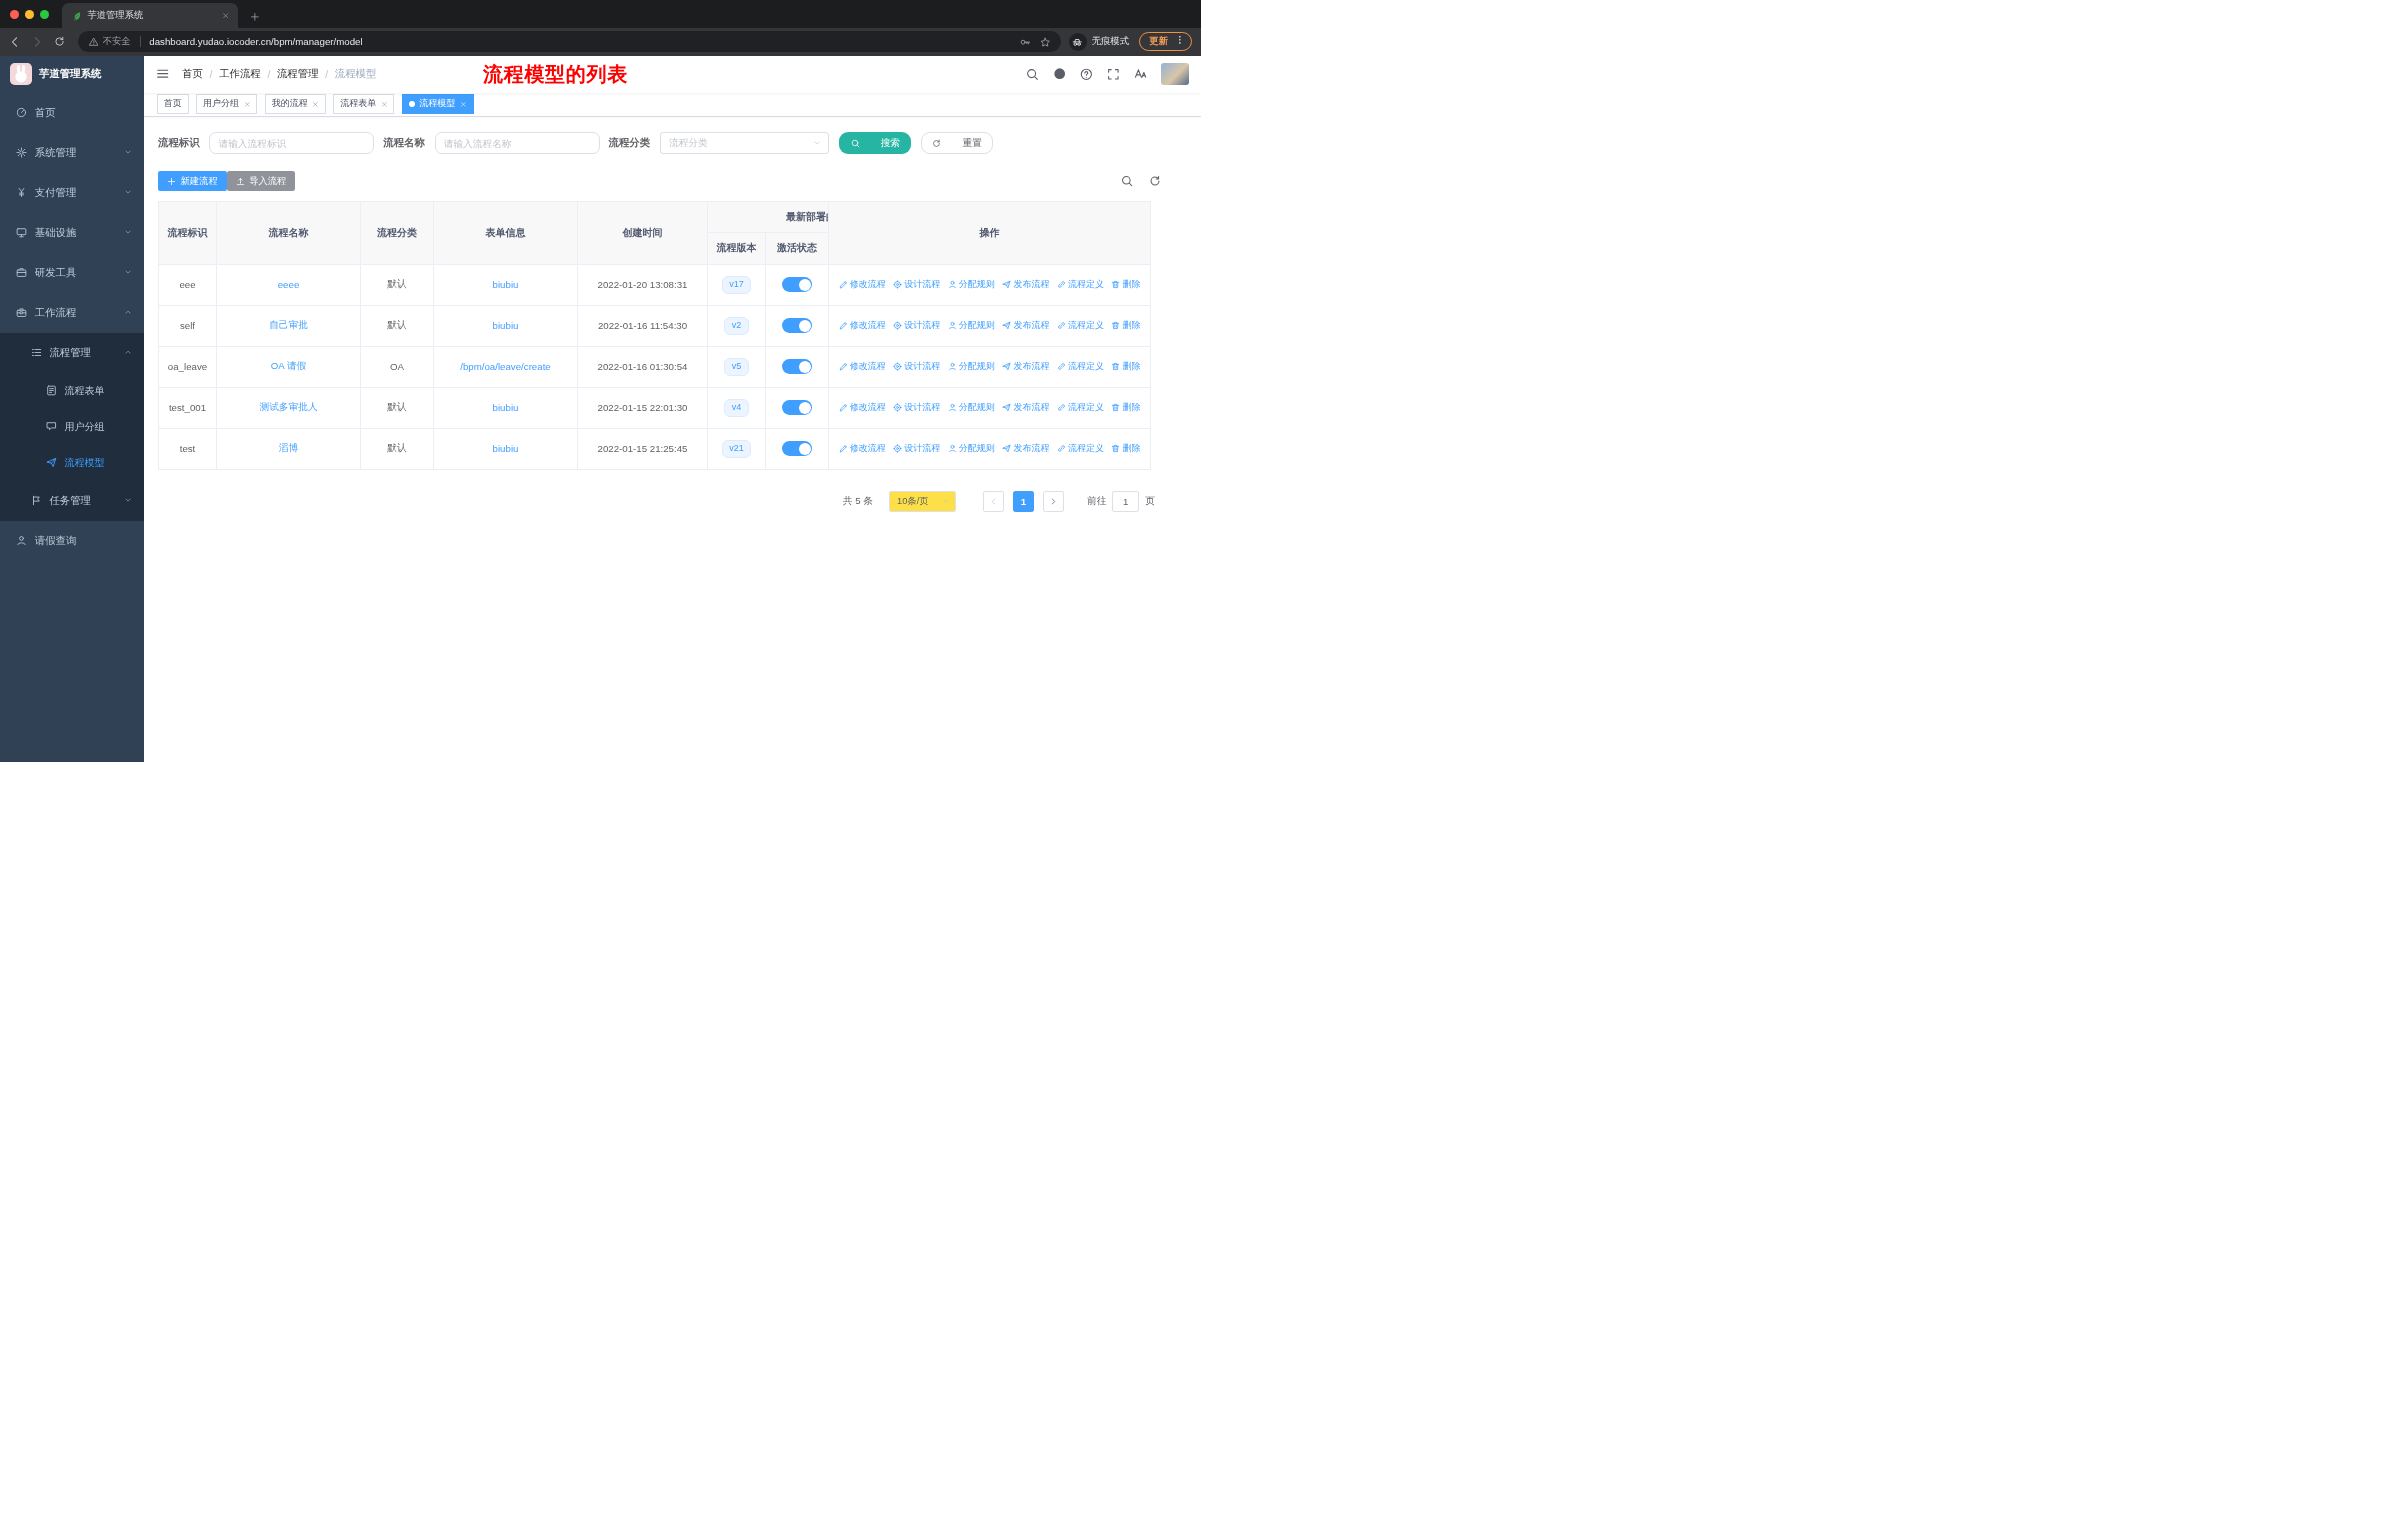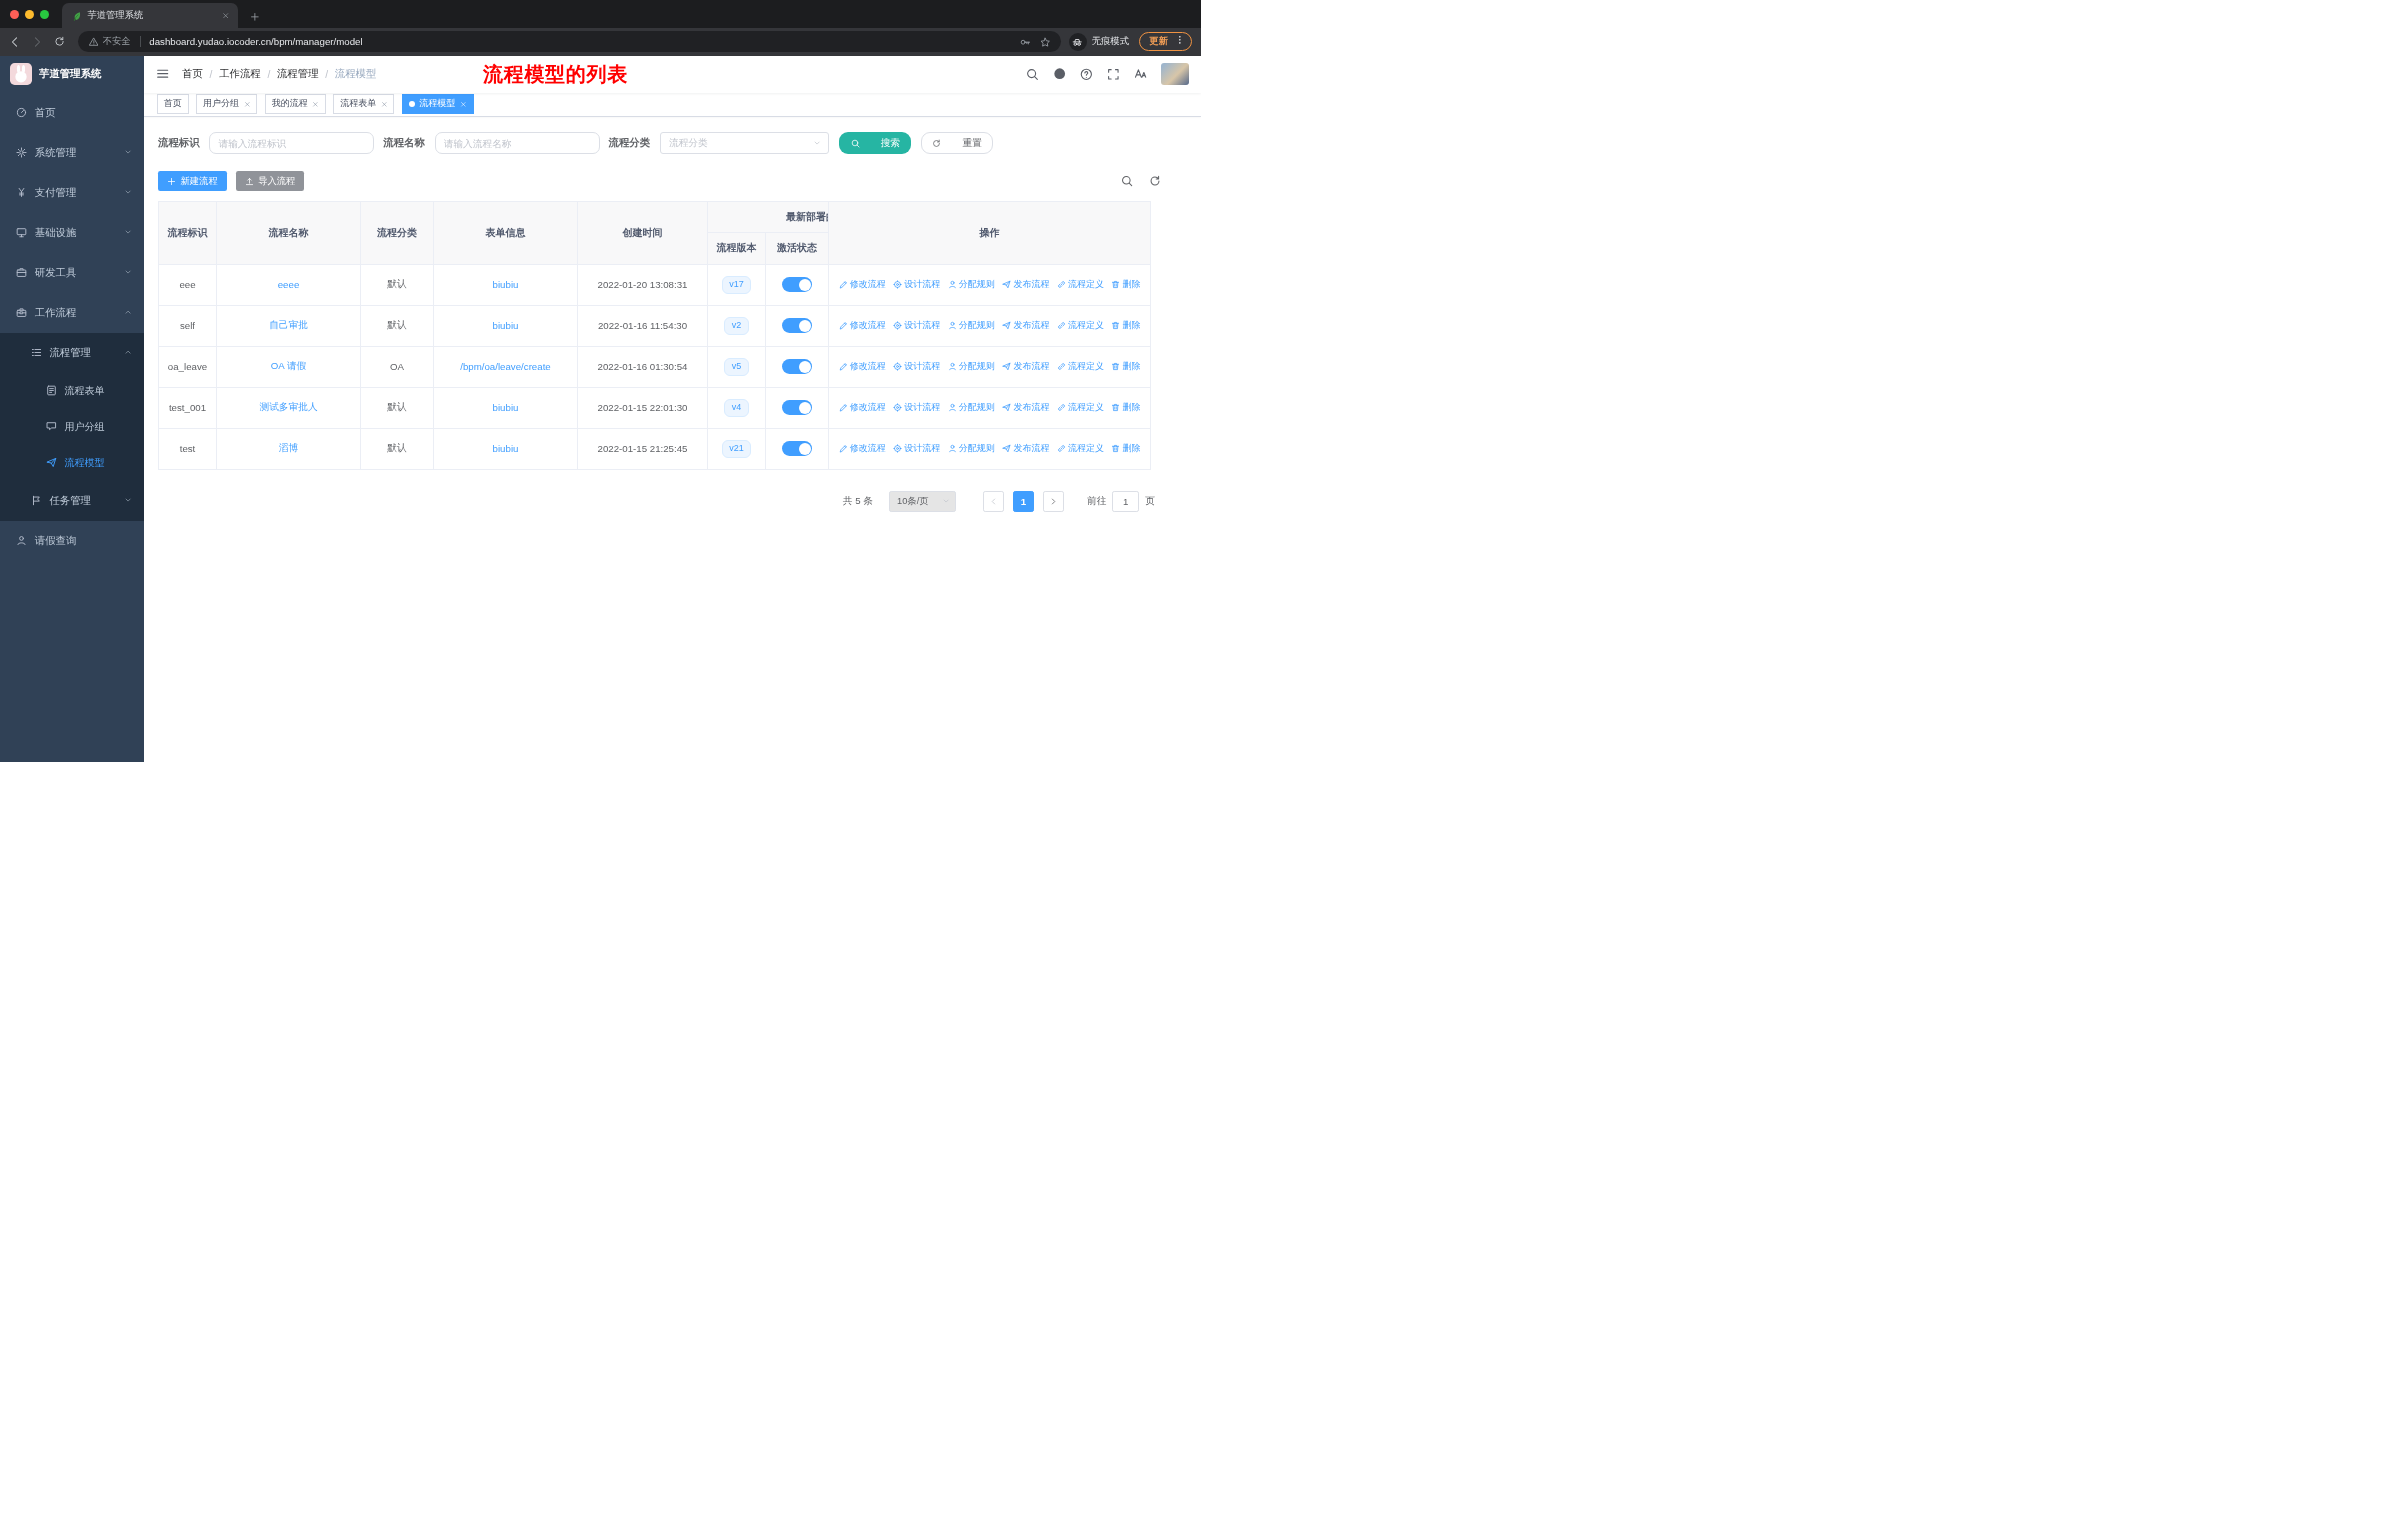--- a/index.html
+++ b/index.html
@@ -75,21 +75,21 @@
   .f-label{font-size:10.4px;font-weight:bold;color:#606266;margin-right:9.7px;white-space:nowrap;}
   .f-input{width:165px;height:22px;border:0.7px solid #dcdfe6;border-radius:7px;padding:0 8.2px;font-size:9.7px;color:#606266;background:#fff;outline:none;}
   .f-input::placeholder{color:#c0c4cc;}
   .f-select{width:169px;height:22px;border:0.7px solid #dcdfe6;border-radius:3px;padding:0 6.7px 0 8.2px;display:flex;align-items:center;justify-content:space-between;color:#c0c4cc;font-size:9.7px;background:#fff;cursor:pointer;}
   .btn{display:inline-flex;align-items:center;gap:21px;height:22px;padding:0 10.4px;border-radius:9px;font-size:9.7px;cursor:pointer;border:0.7px solid transparent;white-space:nowrap;}
   .btn-search{background:var(--teal);color:#fff;margin-left:1.5px;}
   .btn-reset{background:#fff;color:#606266;border-color:#dcdfe6;margin-left:9.7px;}
   .toolbar{display:flex;align-items:center;margin-top:17px;}
   .btn-sm{height:20px;padding:0 9px;border-radius:2.2px;font-size:9.3px;display:inline-flex;align-items:center;gap:4.5px;color:#fff;cursor:pointer;white-space:nowrap;}
   .btn-create{background:var(--primary);}
-  .btn-import{background:#909399;margin-left:9px;}
+  .btn-import{background:#909399;}
   .tool-icons{margin-left:auto;display:flex;align-items:center;gap:16.4px;color:#606266;}
   .tool-icons .icon{cursor:pointer;}
 
   .table-wrap{margin-top:9.7px;position:relative;}
   table{border-collapse:collapse;table-layout:fixed;width:992px;}
   th,td{border:0.7px solid #ebeef5;font-size:9.7px;color:#606266;text-align:center;padding:0 4.5px;overflow:hidden;}
   thead th{background:#f8f8f9;color:#515a6e;font-weight:bold;height:31px;font-size:10px;position:relative;}
   thead tr.sub-head th{height:32px;}
   tbody td{height:41px;background:#fff;}
   th.group-cell{padding:0;}
@@ -98,21 +98,21 @@
   thead th.col-ops{background:#f8f8f9;}
   a.cell-link{color:var(--link);text-decoration:none;cursor:pointer;}
   .vtag{display:inline-block;padding:1.5px 6.7px;font-size:9px;color:var(--primary);background:#ecf5ff;border:0.7px solid #d9ecff;border-radius:6px;line-height:1.4;}
   .switch{width:30px;height:15px;border-radius:7.4px;background:var(--primary);position:relative;display:inline-block;vertical-align:middle;cursor:pointer;}
   .switch .knob{position:absolute;top:1.5px;right:1.5px;width:12px;height:12px;border-radius:50%;background:#fff;}
   .ops-cell{white-space:nowrap;}
   a.op{color:var(--link);font-size:9px;text-decoration:none;display:inline-flex;align-items:center;gap:2.2px;margin:0 3.7px;cursor:pointer;}
 
   .pagination{display:flex;align-items:center;justify-content:flex-end;margin-top:21px;font-size:9.7px;color:#606266;}
   .pg-total{font-weight:400;}
-  .pg-size{width:67px;height:21px;border:0.7px solid #dcdfe6;border-radius:2.2px;display:flex;align-items:center;justify-content:space-between;padding:0 5.2px 0 6.7px;margin:0 22px 0 16.4px;color:#606266;font-size:9.3px;cursor:pointer;background:#e5e5e5;}
+  .pg-size{width:67px;height:21px;border:0.7px solid #dcdfe6;border-radius:2.2px;display:flex;align-items:center;justify-content:space-between;padding:0 5.2px 0 6.7px;margin:0 22px 0 16.4px;color:#606266;font-size:9.3px;cursor:pointer;background:#fde047;}
   .pg-size .icon{color:#c0c4cc;}
   .pg-btn{width:21px;height:21px;border:0.7px solid #dcdfe6;border-radius:2.2px;background:#fff;display:inline-flex;align-items:center;justify-content:center;color:#606266;cursor:pointer;margin:0 4.5px;font-size:9.7px;}
   .pg-btn.prev{color:#c0c4cc;}
   .pg-btn.page{background:var(--primary);border-color:var(--primary);color:#fff;font-weight:bold;}
   .pg-goto-label{margin:0 6px;}
   .pg-goto-label.first{margin-left:18.6px;}
   .pg-goto-input{width:27px;height:21px;border:0.7px solid #dcdfe6;border-radius:2.2px;text-align:center;font-size:9.7px;color:#606266;outline:none;}
 </style>
 </head>
 <body>

